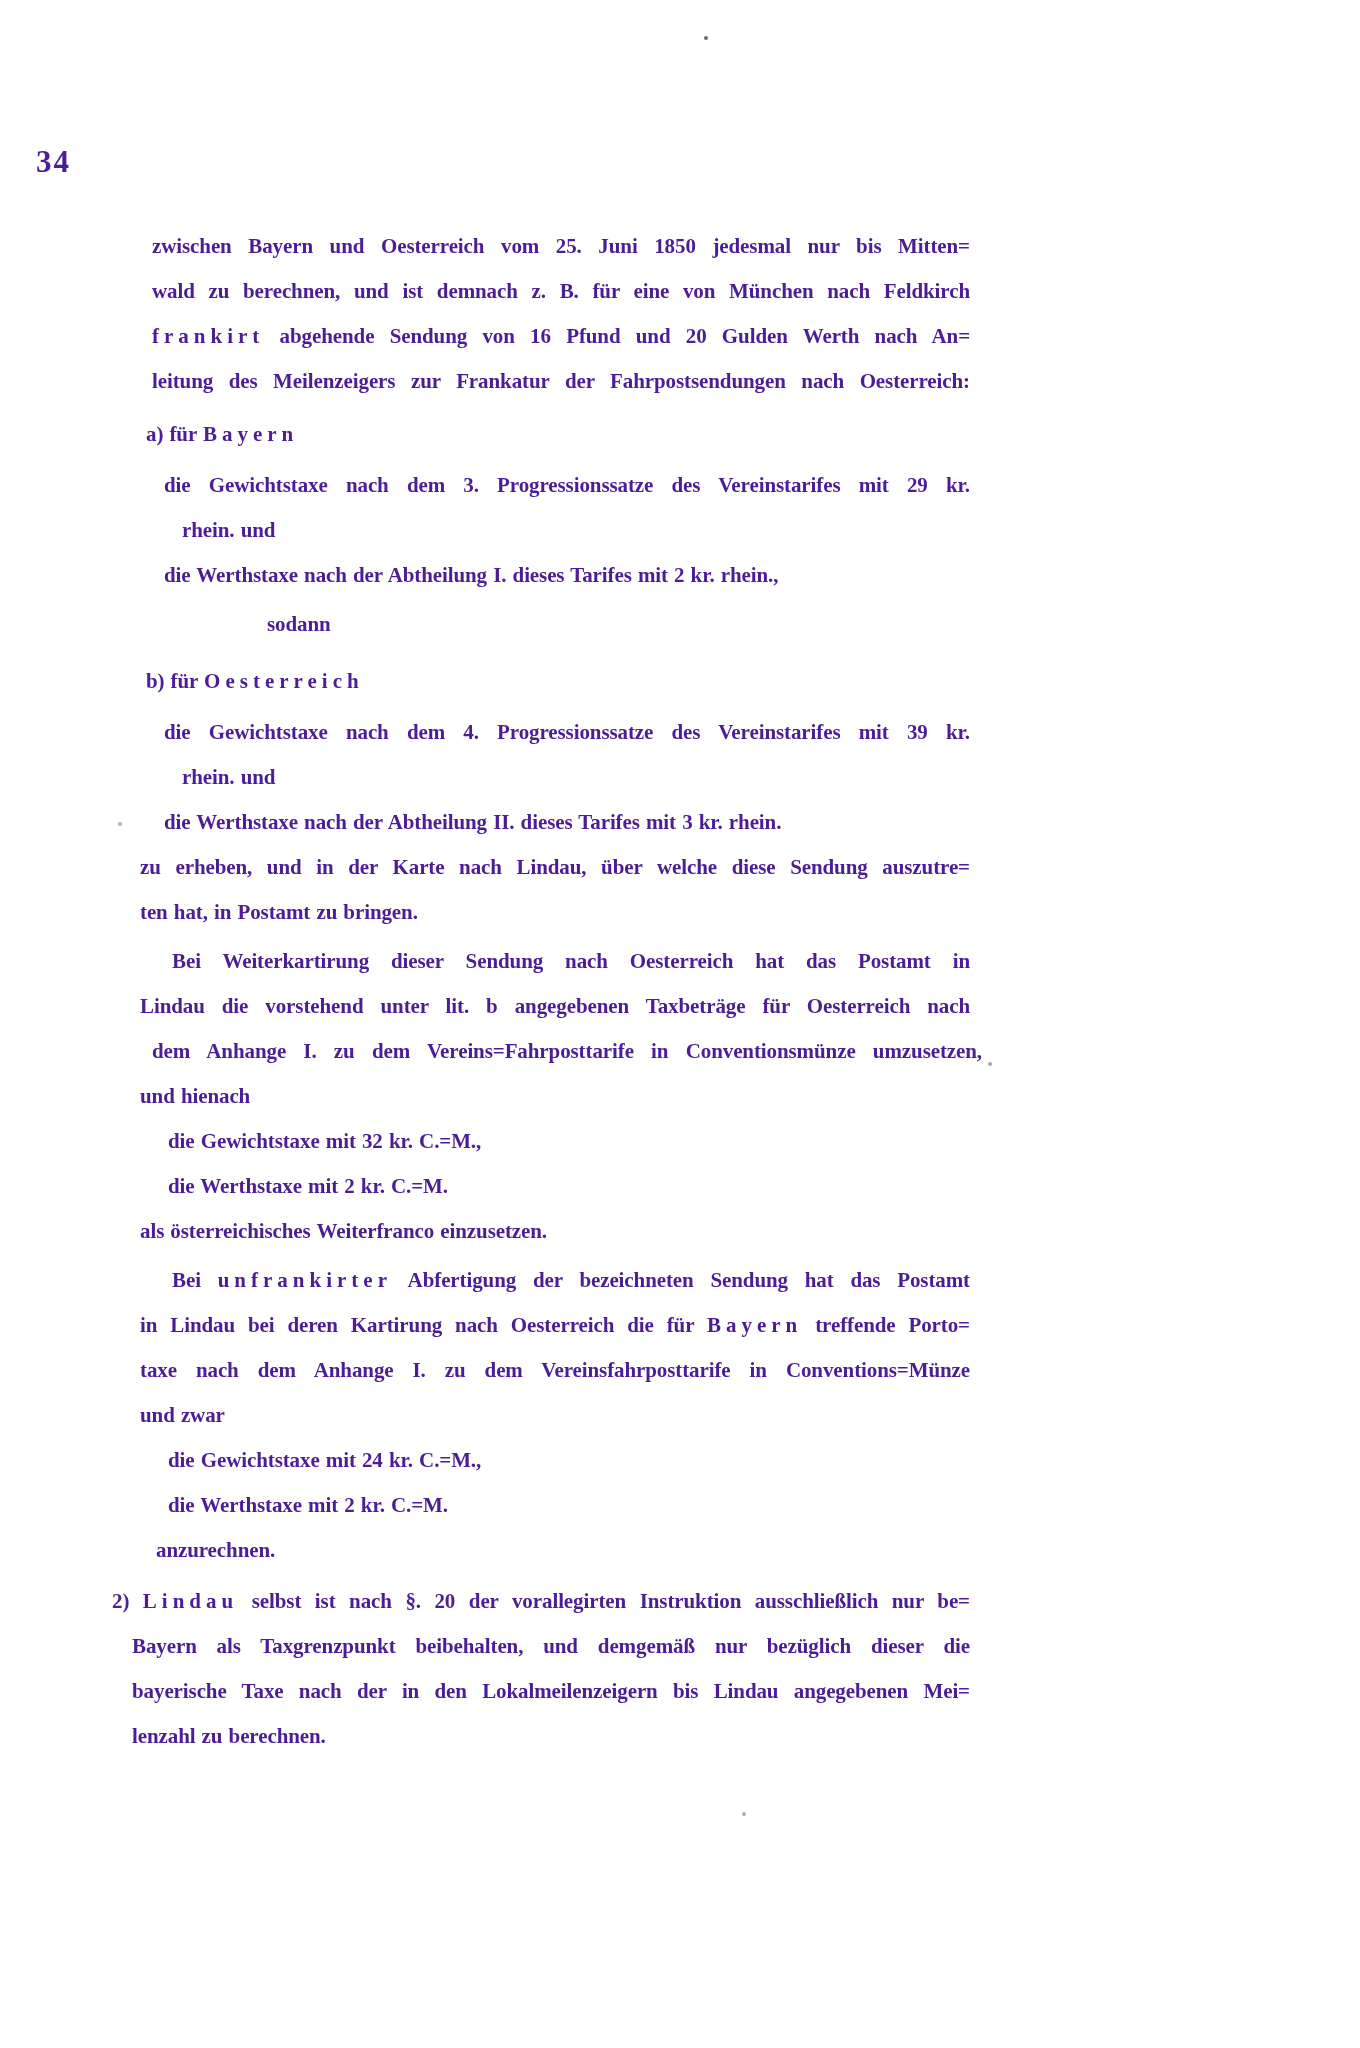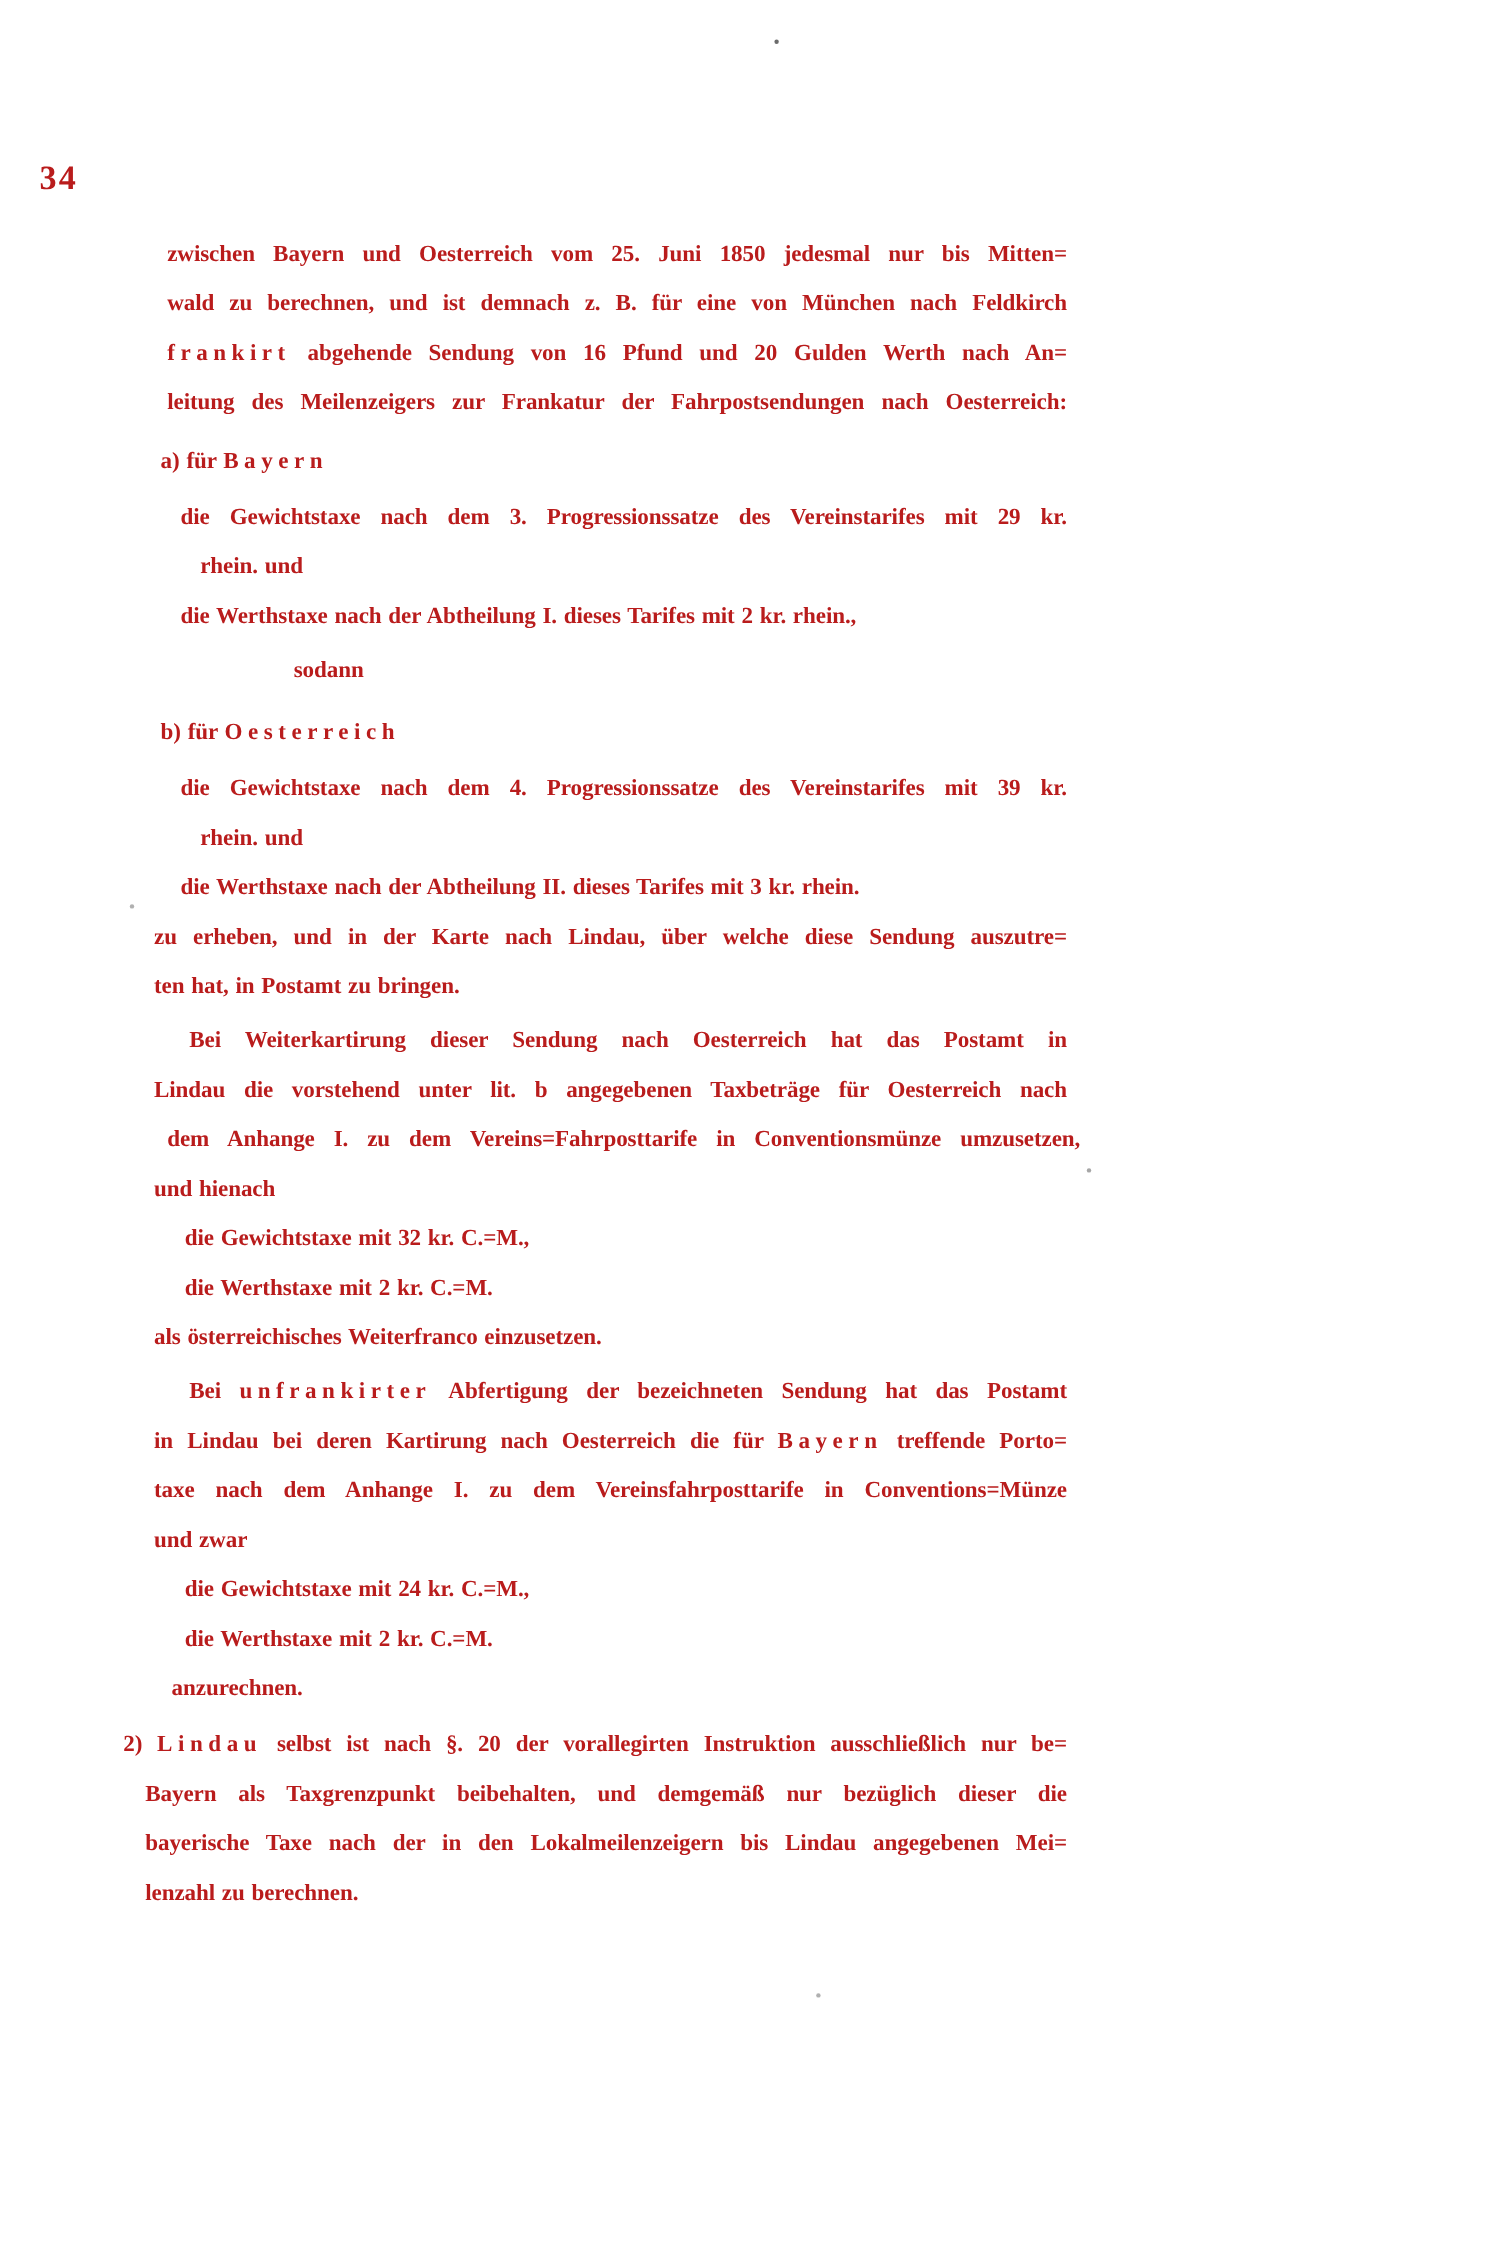--- a/index.html
+++ b/index.html
@@ -2,36 +2,36 @@
 <html><head>
 <meta charset="utf-8">
 <style>
   html, body { margin: 0; padding: 0; background: #e8e8e8; }
   .page {
     position: relative;
     width: 1360px;
     height: 2048px;
     background: #ffffff;
     font-family: "Liberation Serif", serif;
-    color: #b91c1c;
+    color: #4c1d95;
     overflow: hidden;
     margin: 0 auto;
   }
   .page-number {
     position: absolute;
     left: 36px;
     top: 144px;
     font-size: 31px;
     font-weight: bold;
     letter-spacing: 2px;
   }
   .text-block {
     position: absolute;
     left: 140px;
-    top: 208px;
+    top: 224px;
     width: 830px;
   }
   .line {
     font-size: 21px;
     font-weight: bold;
     line-height: 45px;
     height: 45px;
     letter-spacing: -0.1px;
     word-spacing: 1px;
     white-space: pre-wrap;

